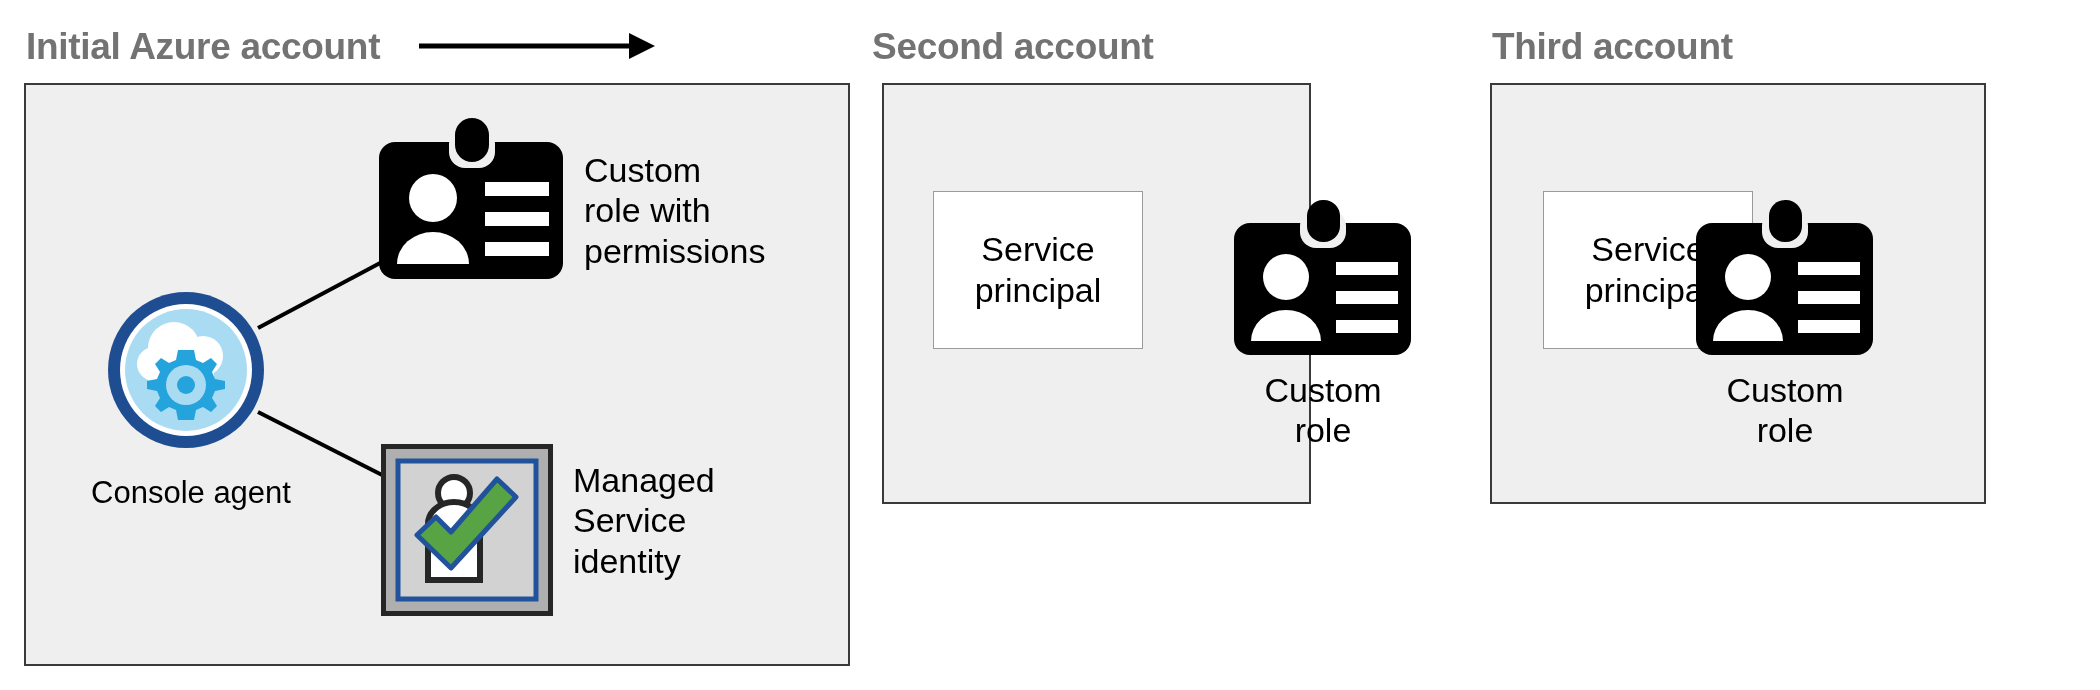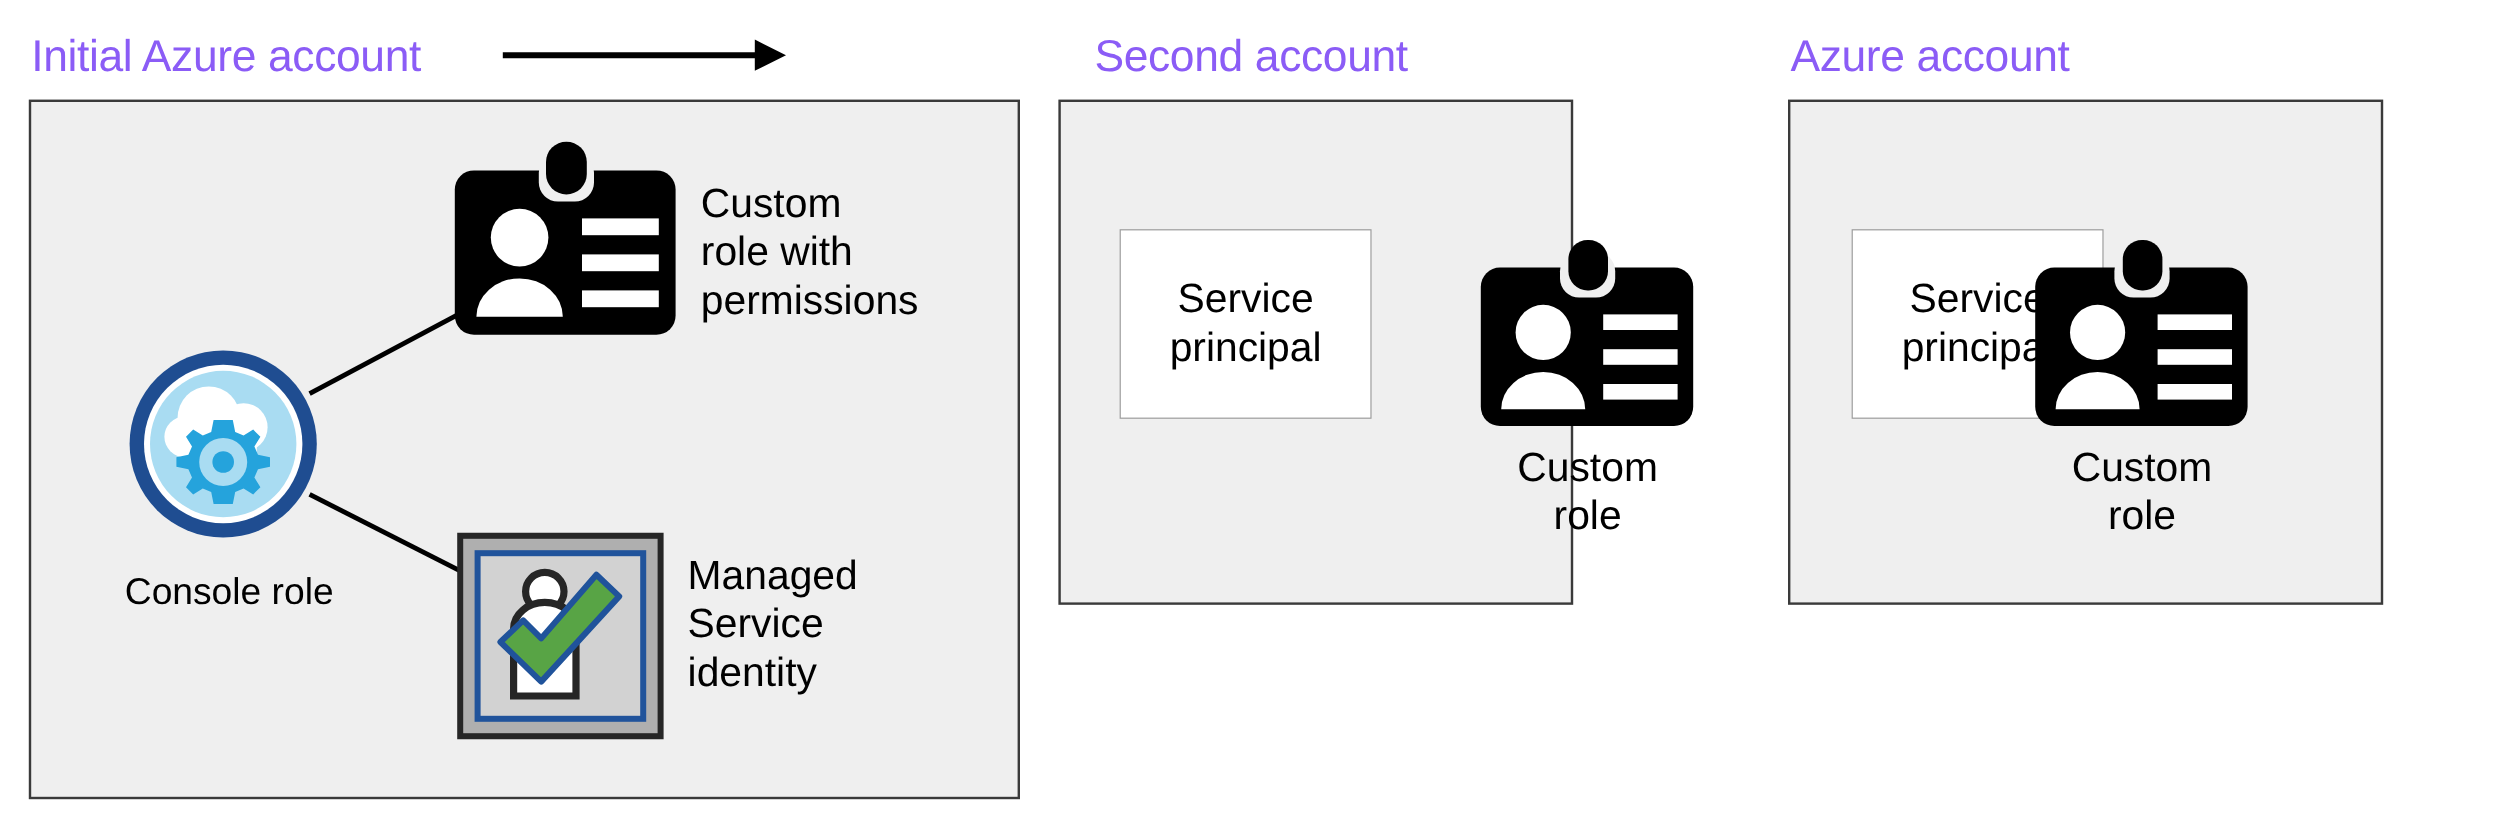--- a/index.html
+++ b/index.html
@@ -11,28 +11,28 @@
     color:#000000;
     overflow:hidden;
     position:relative;
   }
   .stage { position:absolute; inset:0; }
 
   
   .acct-title {
     position:absolute;
     font-size:37px;
-    font-weight:400;
+    font-weight:700;
     letter-spacing:-0.3px;
     line-height:1;
     white-space:nowrap;
-    color:#8b5cf6;
+    color:#737373;
   }
   #title-1 { left:26px;  top:28px; }
-  #title-2 { left:912px; top:28px;text-align:center; }
+  #title-2 { left:872px; top:28px;text-align:center; }
   #title-3 { left:1492px;top:28px; }
 
   
   .flow-arrow { position:absolute; left:415px; top:26px; width:240px; height:40px; }
 
   
   .panel {
     position:absolute;
     background:#efefef;
     border:2px solid #3a3a3a;
@@ -101,21 +101,21 @@
 </style>
 </head>
 <body>
 
 <div class="stage">
 
   <div class="acct-title" id="title-1">Initial Azure account</div>
 
   <div class="acct-title" id="title-2">Second account</div>
 
-  <div class="acct-title" id="title-3">Azure account</div>
+  <div class="acct-title" id="title-3">Third account</div>
 
   <svg class="flow-arrow" viewBox="0 0 240 40">
     <line x1="4" y1="20" x2="218" y2="20" stroke="#000" stroke-width="5"></line>
     <polygon points="214,7 240,20 214,33" fill="#000"></polygon>
   </svg>
 
   <div class="panel" id="panel-1"></div>
 
   <svg class="connectors" width="2100" height="690">
     <line x1="258" y1="328" x2="382" y2="262" stroke="#000" stroke-width="4"></line>
@@ -139,21 +139,21 @@
     <g fill="#25A3DC">
       <path d="M80 60 L88 60 L90 70 L97 73 L105 68 L111 74 L106 82 L109 89 L119 91 L119 99
                L109 101 L106 108 L111 116 L105 122 L97 117 L90 120 L88 130 L80 130 L72 130
                L70 120 L63 117 L55 122 L49 116 L54 108 L51 101 L41 99 L41 91 L51 89 L54 82
                L49 74 L55 68 L63 73 L70 70 L72 60 Z"></path>
     </g>
     <circle cx="80" cy="95" r="20" fill="#A9DCF2"></circle>
     <circle cx="80" cy="95" r="9" fill="#25A3DC"></circle>
   </svg>
 
-  <div id="console-agent-label">Console role</div>
+  <div id="console-agent-label">Console agent</div>
 
   <svg class="badge-icon" id="badge-1" viewBox="0 0 192 165">
     <rect x="4" y="24" width="184" height="137" rx="16" fill="#000000"></rect>
     <rect x="74" y="10" width="46" height="40" rx="16" fill="#efefef"></rect>
     <rect x="80" y="0" width="34" height="44" rx="17" fill="#000000"></rect>
     <circle cx="58" cy="80" r="24" fill="#ffffff"></circle>
     <path d="M22 146 a36 32 0 0 1 72 0 z" fill="#ffffff"></path>
     <rect x="110" y="64" width="64" height="14" fill="#ffffff"></rect>
     <rect x="110" y="94" width="64" height="14" fill="#ffffff"></rect>
     <rect x="110" y="124" width="64" height="14" fill="#ffffff"></rect>

